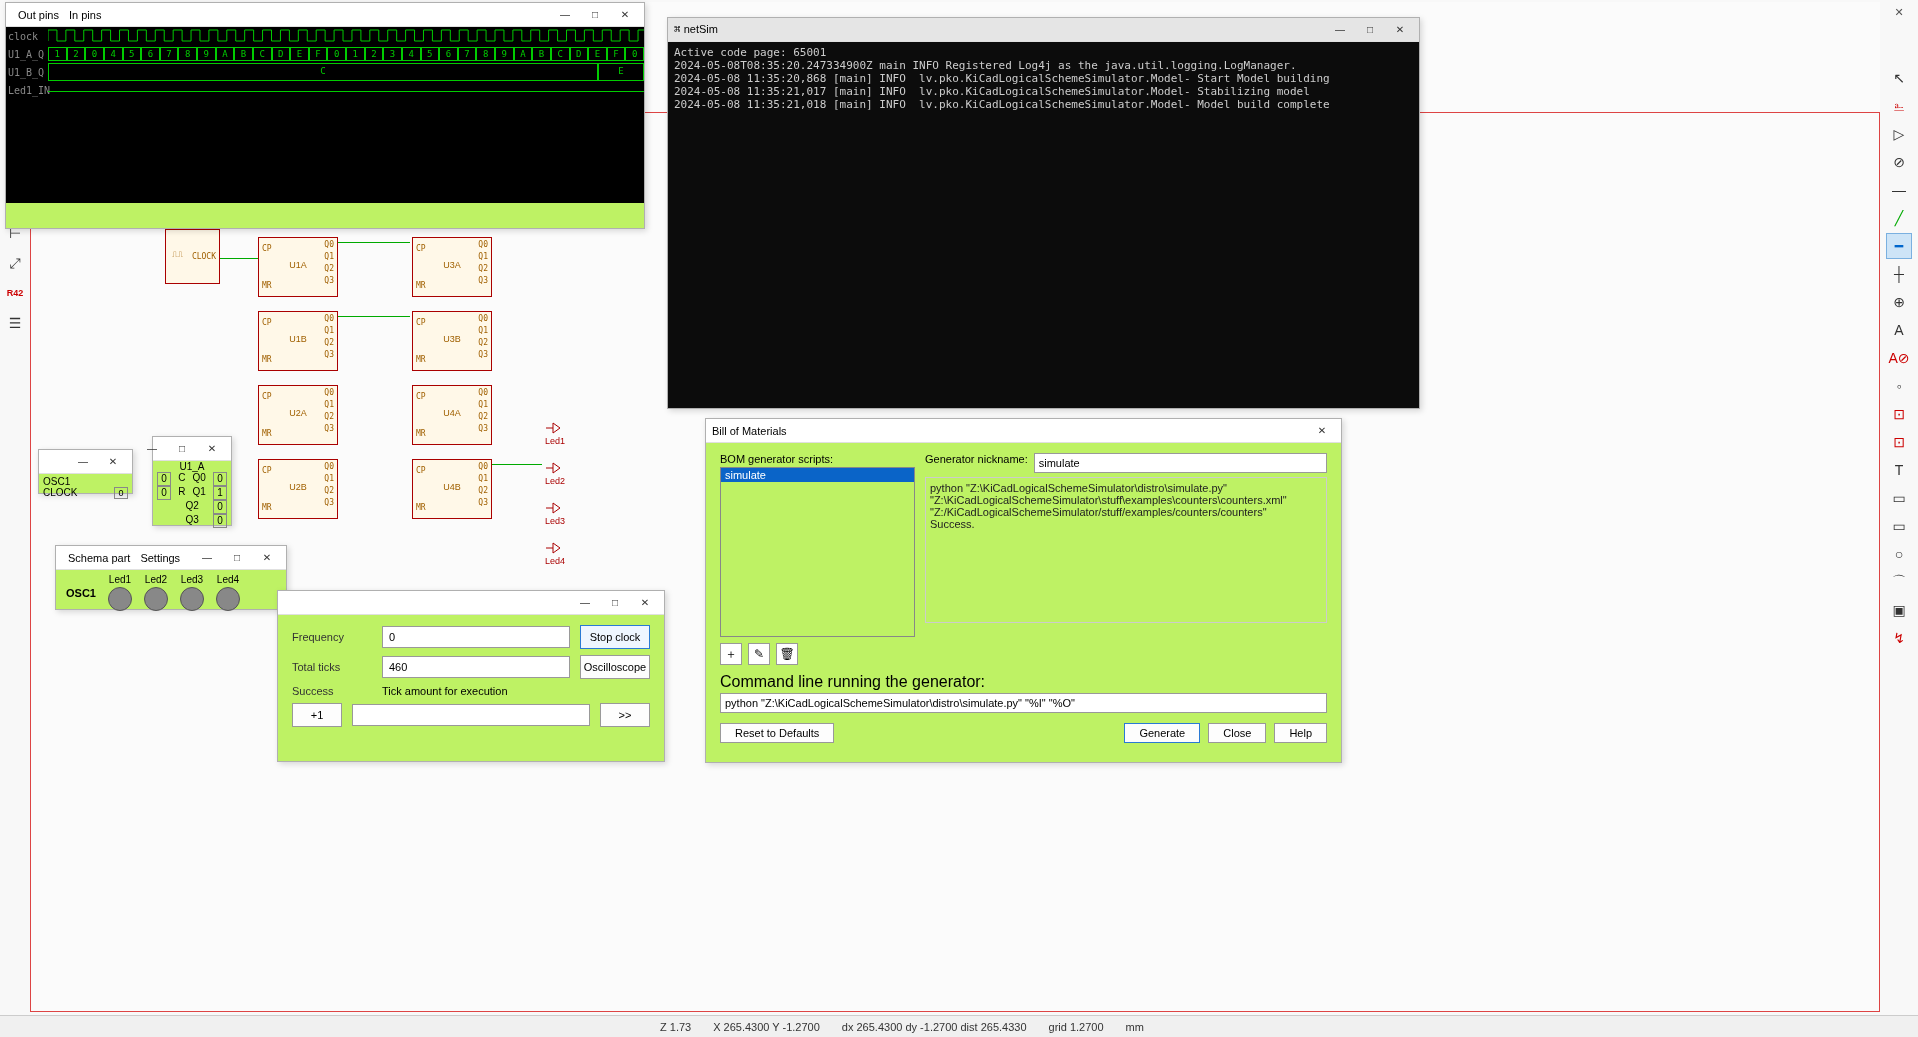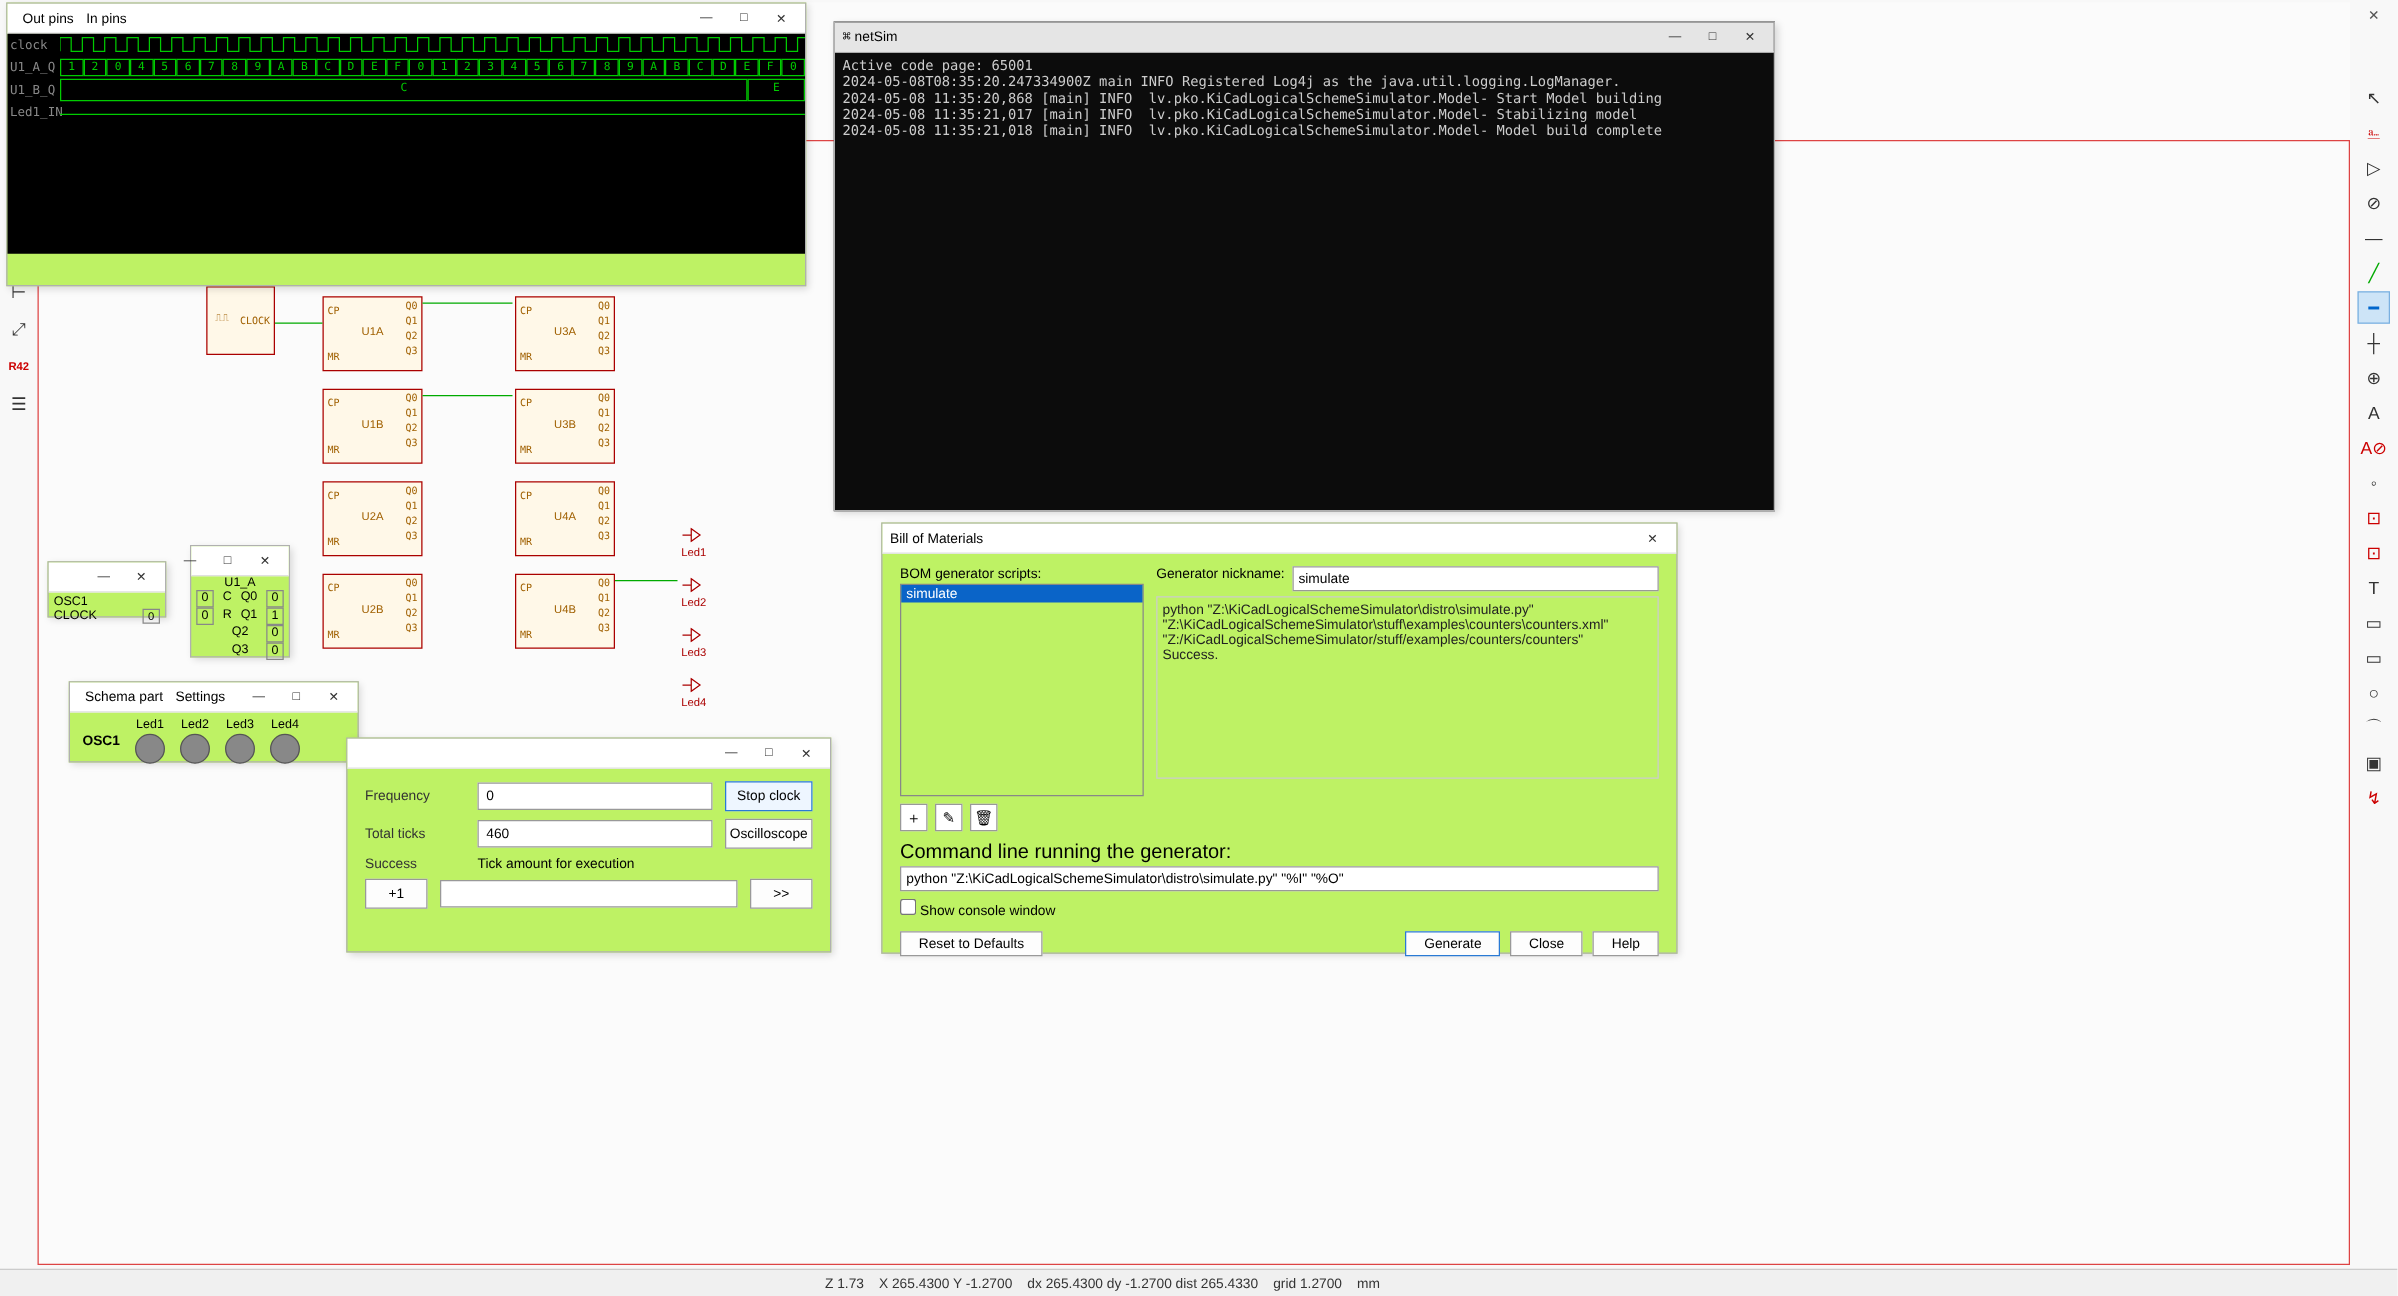--- a/index.html
+++ b/index.html
@@ -85,21 +85,21 @@
 .dlg-btn { padding: 3px 14px; border: 1px solid #999; background: #fdfdfd; font-size: 11px; cursor: pointer; }
 .dlg-btn.primary { border: 1px solid #2a7ad4; }
 
 
 #left-toolbar { position: absolute; left: 2px; top: 100px; width: 26px; display: flex; flex-direction: column; gap: 4px; }
 #right-toolbar { position: absolute; right: 2px; top: 65px; width: 30px; display: flex; flex-direction: column; gap: 2px; }
 .tool { width: 26px; height: 26px; display: flex; align-items: center; justify-content: center; font-size: 14px; color: #333; cursor: pointer; border: 1px solid transparent; }
 .tool.active { background: #cde4f7; border: 1px solid #7ab0e0; }
 
 
-#statusbar { position: absolute; left: 0; right: 0; bottom: 0; height: 22px; background: #f0f0f0; border-top: 1px solid #ccc; display: flex; align-items: center; font-size: 11px; color: #333; gap: 12px; padding-left: 660px; }
+#statusbar { position: absolute; left: 0; right: 0; bottom: 0; height: 22px; background: #f0f0f0; border-top: 1px solid #ccc; display: flex; align-items: center; font-size: 11px; color: #333; gap: 22px; padding-left: 660px; }
 
 
 .led-sym { position: absolute; font: 9px monospace; color: #a00; }
 .led-sym svg { width: 18px; height: 12px; }
 
 
 #app-ctl { position: absolute; right: 4px; top: 2px; display: flex; gap: 6px; }
 #app-ctl span { width: 30px; height: 20px; display: flex; align-items: center; justify-content: center; font-size: 11px; color: #555; cursor: pointer; }
 </style>
 </head>
@@ -474,23 +474,20 @@
           <input type="text" value="simulate" style="">
         </div>
         <div class="output" style="white-space:pre-wrap;">python "Z:\KiCadLogicalSchemeSimulator\distro\simulate.py" "Z:\KiCadLogicalSchemeSimulator\stuff\examples\counters\counters.xml" "Z:/KiCadLogicalSchemeSimulator/stuff/examples/counters/counters"
 Success.</div>
       </div>
     </div>
     <div class="cmdline">
       <div style="font-size:16px;margin:6px 0 2px;">Command line running the generator:</div>
       <input type="text" value="python &quot;Z:\KiCadLogicalSchemeSimulator\distro\simulate.py&quot; &quot;%I&quot; &quot;%O&quot;" style="">
     </div>
-    <div style="margin-top:6px;">
-      <label style="font-size:11px;"><input type="checkbox" style=""> <span>Show console window</span></label>
-    </div>
     <div class="footer">
       <button class="dlg-btn">Reset to Defaults</button>
       <div class="btns">
         <button class="dlg-btn primary">Generate</button>
         <button class="dlg-btn">Close</button>
         <button class="dlg-btn">Help</button>
       </div>
     </div>
   </div>
 </div>

